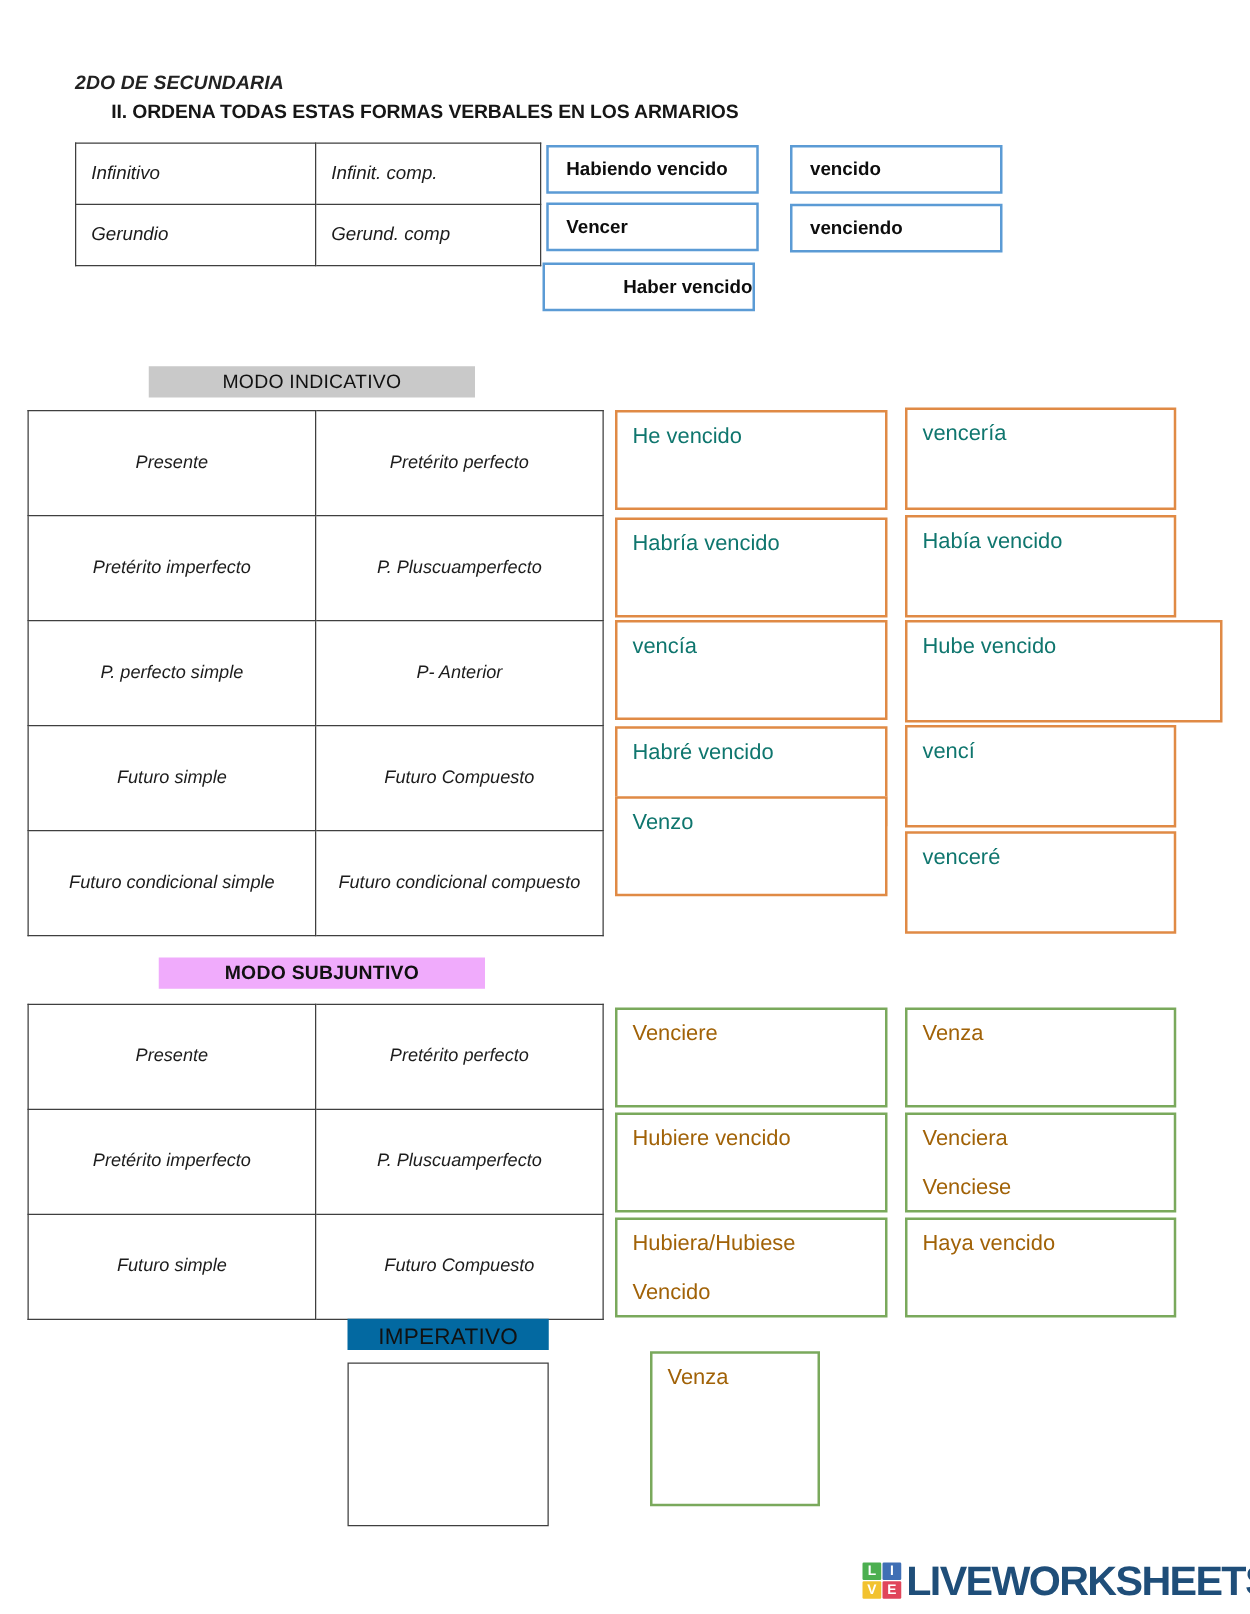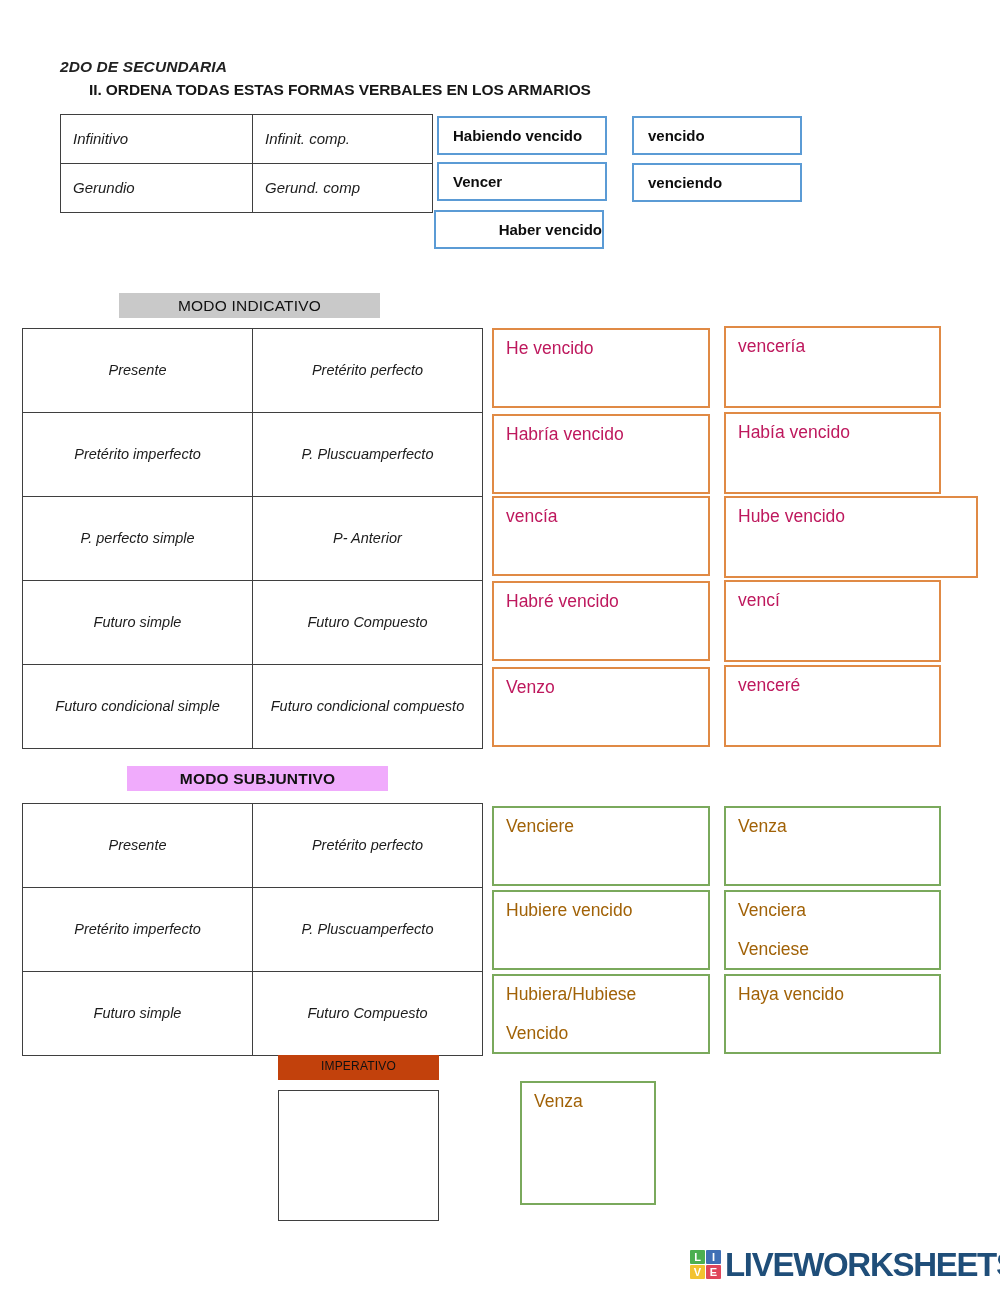--- a/index.html
+++ b/index.html
@@ -81,21 +81,21 @@
     border: 2px solid #5b9bd5;
     font-weight: bold;
     font-size: 15px;
     padding: 9px 0 0 14px;
     color: #0d0d0d;
   }
   .card-orange {
     border: 2px solid #e08a45;
     font-size: 17.5px;
     padding: 8px 0 0 12px;
-    color: #be185d;
+    color: #0f766e;
   }
   .card-green {
     border: 2px solid #7aa95c;
     font-size: 17.5px;
     padding: 8px 0 0 12px;
     color: #a16207;
   }
   .card-green .line2 { margin-top: 18px; }
 
   
@@ -116,23 +116,23 @@
   #banner-subjuntivo {
     left: 127px; top: 766px;
     width: 261px; height: 25px;
     background: #f0abfc;
     padding-top: 5px;
     font-weight: bold;
   }
   #banner-imperativo {
     left: 278px; top: 1055px;
     width: 161px; height: 25px;
-    background: #c2410c;
+    background: #0369a1;
     padding-top: 5px;
-    font-size: 12px;
+    font-size: 18px;
   }
 
   
   #indicativo-table {
     left: 22px; top: 328px;
     width: 442px;
   }
   #indicativo-table td { height: 79px; }
   #indicativo-table td.c1 { width: 221px; }
   #indicativo-table td.c2 { width: 221px; }
@@ -254,21 +254,21 @@
 </div>
 <div class="abs card card-orange" style="left:492px; top:414px; width:218px; height:80px;">
   <span>Habría vencido</span>
 </div>
 <div class="abs card card-orange" style="left:492px; top:496px; width:218px; height:80px;">
   <span>vencía</span>
 </div>
 <div class="abs card card-orange" style="left:492px; top:581px; width:218px; height:80px;">
   <span>Habré vencido</span>
 </div>
-<div class="abs card card-orange" style="left:492px; top:667px; width:218px; height:80px;">
+<div class="abs card card-orange" style="left:492px; top:637px; width:218px; height:80px;">
   <span>Venzo</span>
 </div>
 
 <div class="abs card card-orange" style="left:724px; top:326px; width:217px; height:82px;">
   <span>vencería</span>
 </div>
 <div class="abs card card-orange" style="left:724px; top:412px; width:217px; height:82px;">
   <span>Había vencido</span>
 </div>
 <div class="abs card card-orange" style="left:724px; top:496px; width:254px; height:82px;">

